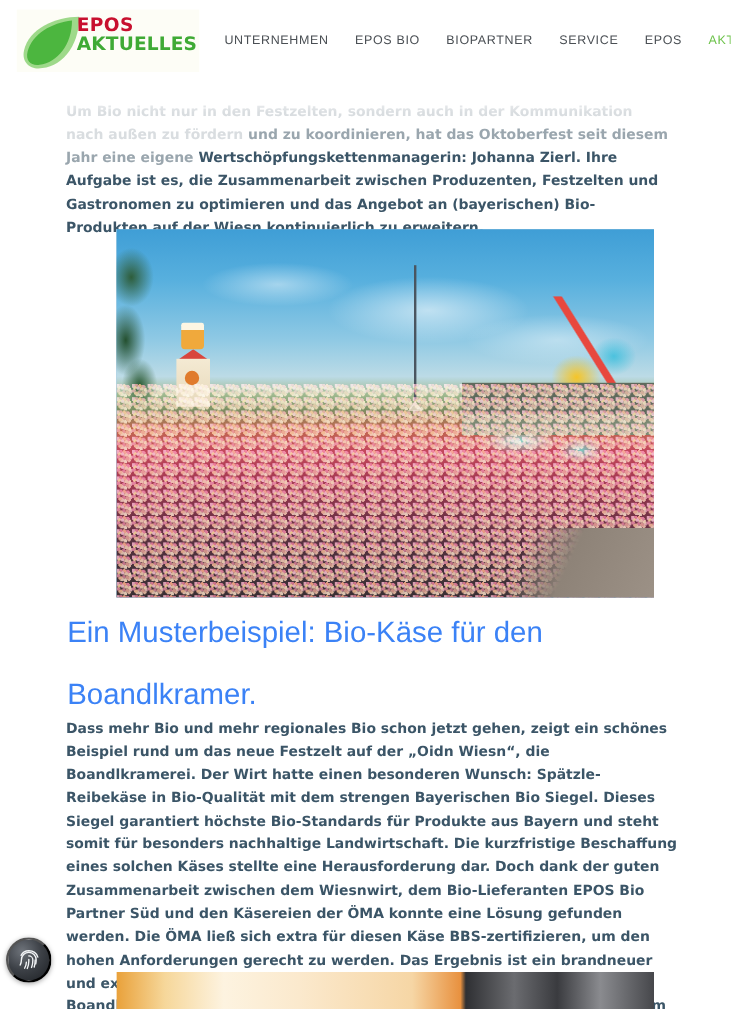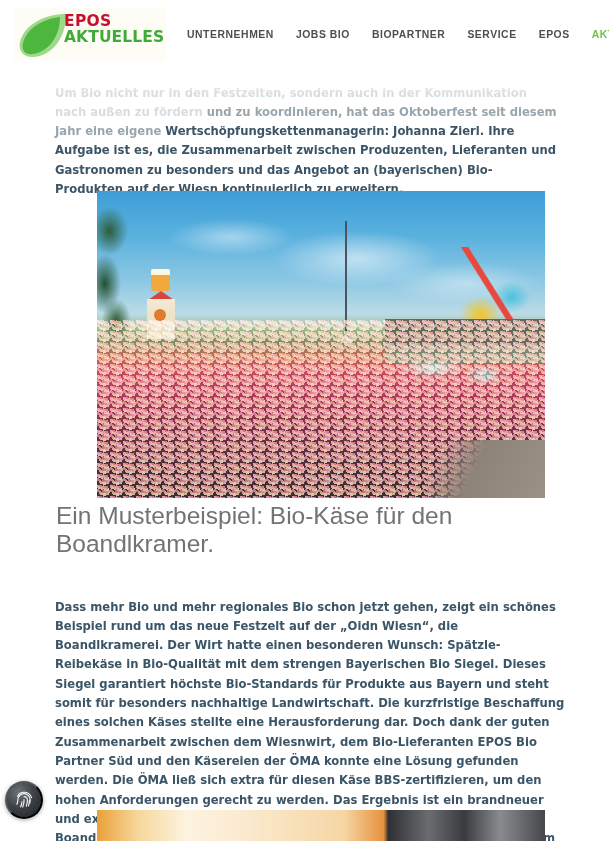--- a/index.html
+++ b/index.html
@@ -80,21 +80,21 @@
   #main-nav {
     position: absolute;
     left: 176px; top: 0;
     height: 68px;
     display: flex;
     align-items: center;
     gap: 0;
   }
   .nav-item {
     font-size: 10.4px;
-    font-weight: bold;
+    font-weight: normal;
     letter-spacing: .55px;
     color: #4a4f54;
     text-decoration: none;
     padding: 4px 11px;
     white-space: nowrap;
     cursor: pointer;
   }
   .nav-item.is-active { color: #6cc24a; }
 
   
@@ -254,23 +254,23 @@
     right: 0; bottom: 0;
     width: 128px; height: 58px;
     background: linear-gradient(115deg, rgba(150,140,130,0) 18%, #8e8378 46%, #9c9186 100%);
   }
 
   .article-heading {
     position: absolute;
     left: 56px; top: 502px;
     width: 470px;
     font-size: 24.5px;
-    line-height: 28px;
+    line-height: 52px;
     font-weight: normal;
-    color: #737373;
+    color: #3b82f6;
     margin: 0;
     font-family: "Liberation Sans", sans-serif;
   }
 
   .article-body {
     position: absolute;
     left: 55px; top: 586px;
     width: 512px;
     font-size: 11.6px;
     line-height: 19.3px;
@@ -343,34 +343,34 @@
         </svg>
       </span>
       <span class="logo-words">
         <span class="logo-epos">EPOS</span>
         <span class="logo-biopartner">AKTUELLES</span>
       </span>
     </a>
 
     <nav id="main-nav">
       <a class="nav-item" href="#">UNTERNEHMEN</a>
-      <a class="nav-item" href="#">JOBS BIO</a>
+      <a class="nav-item" href="#">EPOS BIO</a>
       <a class="nav-item" href="#">BIOPARTNER</a>
       <a class="nav-item" href="#">SERVICE</a>
       <a class="nav-item" href="#">EPOS</a>
       <a class="nav-item is-active" href="#">AKTUELLES</a>
     </nav>
   </header>
 
   <main id="content">
 
     <p class="intro-para">
       <span class="ln-faded">Um Bio nicht nur in den Festzelten, sondern auch in der Kommunikation nach außen zu fördern</span>
       <span class="ln-partial">und zu koordinieren, hat das Oktoberfest seit diesem Jahr eine eigene</span>
-      <span>Wertschöpfungskettenmanagerin: Johanna Zierl. Ihre Aufgabe ist es, die Zusammenarbeit zwischen Produzenten, Lieferanten und Gastronomen zu besonders und das Angebot an (bayerischen) Bio-Produkten auf der Wiesn kontinuierlich zu erweitern.</span>
+      <span>Wertschöpfungskettenmanagerin: Johanna Zierl. Ihre Aufgabe ist es, die Zusammenarbeit zwischen Produzenten, Festzelten und Gastronomen zu optimieren und das Angebot an (bayerischen) Bio-Produkten auf der Wiesn kontinuierlich zu erweitern.</span>
     </p>
 
     <figure class="hero-figure">
       <div class="hero-photo">
         <div class="hero-tree"></div>
         <div class="hero-tower">
           <div class="mug"></div>
           <div class="roof"></div>
           <div class="body"></div>
           <div class="emblem"></div>

